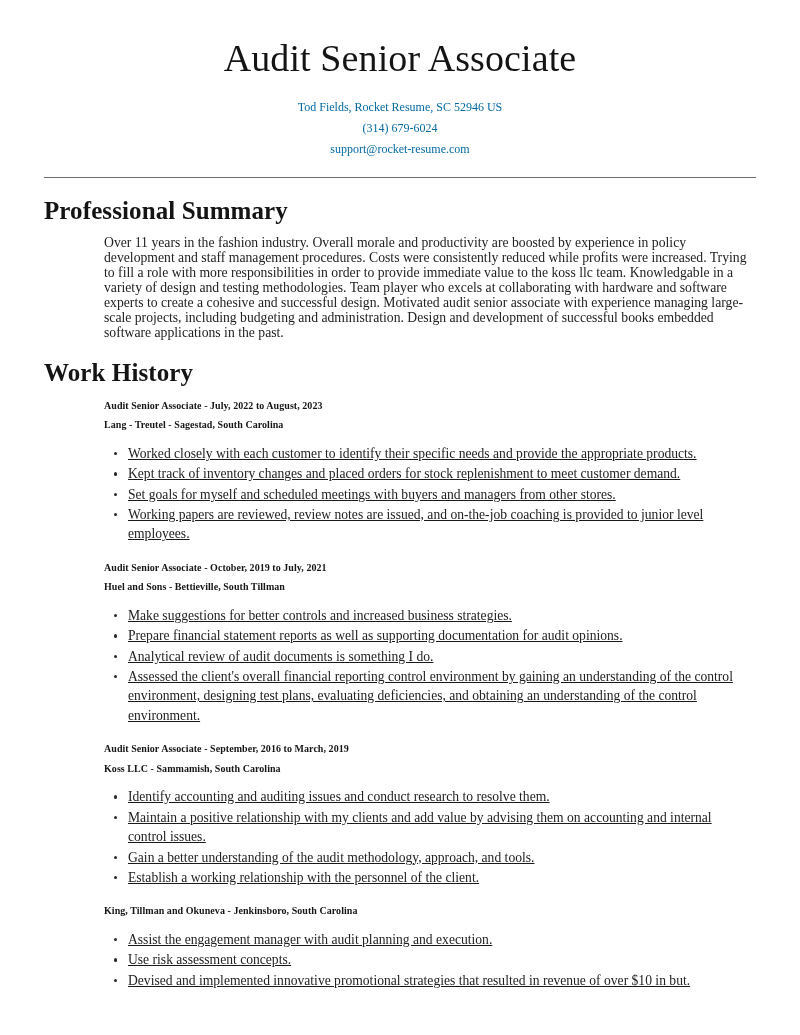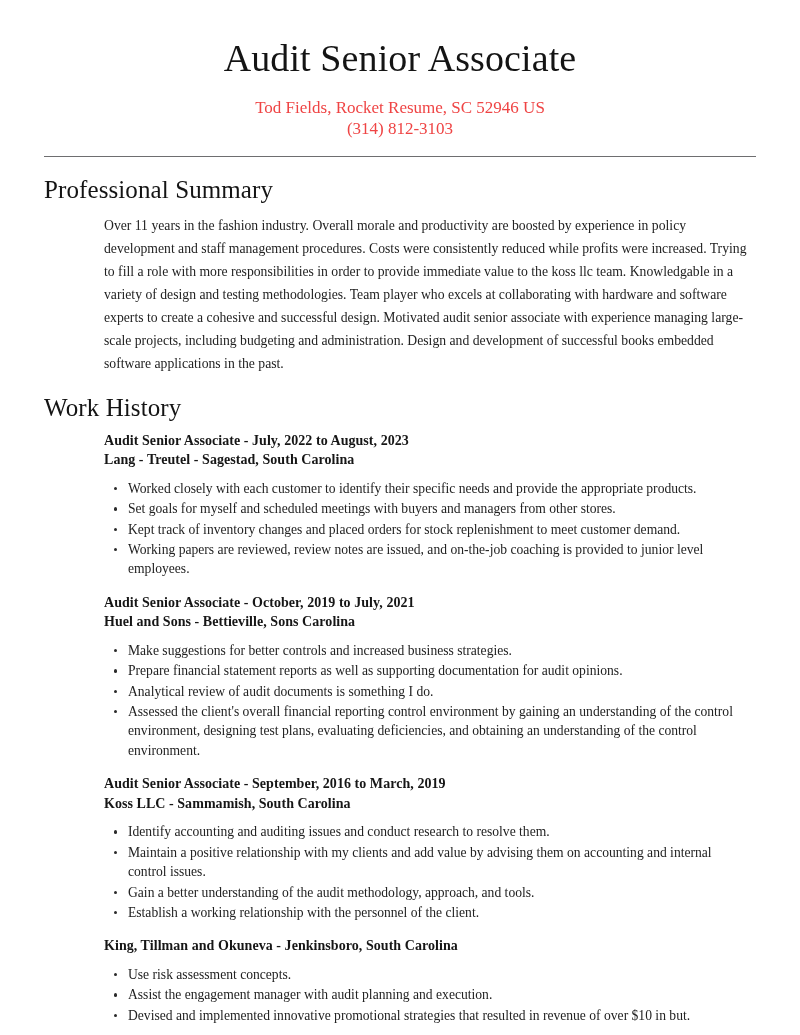--- a/index.html
+++ b/index.html
@@ -33,76 +33,77 @@
   .resume-title {
     font-size: 38px;
     font-weight: 400;
     line-height: 1.18;
     letter-spacing: 0.1px;
     margin: 0;
     color: #141414;
   }
   .contact-block {
     margin-top: 16px;
-    font-size: 17px;
+    font-size: 12px;
     line-height: 21px;
-    color: #ef4444;
+    color: #0369a1;
   }
   .contact-line { display: block; }
 
   .header-rule {
     height: 0;
     border: 0;
     border-top: 1.6px solid #6e6e70;
     margin: 17px 0 0 0;
     width: 712px;
   }
 
   
   .section { margin-top: 18px; }
   .section-heading {
     font-size: 25px;
-    font-weight: 400;
+    font-weight: 700;
     line-height: 1.2;
     margin: 0;
     color: #141414;
     letter-spacing: 0.1px;
   }
 
   .section-body {
     padding-left: 60px;
     padding-right: 6px;
   }
 
   .summary-text {
     margin: 9px 0 0 0;
     font-size: 13.7px;
-    line-height: 23px;
+    line-height: 15px;
     color: #222222;
     text-align: left;
   }
 
   
   .jobs { margin-top: 6px; }
   .job { margin-top: 14px; }
   .job:first-child { margin-top: 8px; }
 
   .job-title,
   .job-company {
-    font-size: 14px;
+    font-size: 10px;
     line-height: 19.5px;
     font-weight: 600;
     color: #161616;
     letter-spacing: 0.05px;
   }
 
   .job-bullets {
     margin: 9px 0 0 0;
     padding: 0 0 0 24px;
     list-style: none;
+    text-decoration: underline;
   }
   .job-bullets li {
     position: relative;
     font-size: 13.6px;
     line-height: 19.4px;
     color: #222222;
     margin: 0 0 1px 0;
     padding-left: 0;
   }
   .job-bullets li::before {
@@ -119,21 +120,22 @@
 </head>
 <body>
 
 <div class="page">
 
   <div class="header">
     <h1 class="resume-title">Audit Senior Associate</h1>
 
     <div class="contact-block">
       <span class="contact-line">Tod Fields, Rocket Resume, SC 52946 US</span>
-      <span class="contact-line">(314) 812-3103</span>
+      <span class="contact-line">(314) 679-6024</span>
+      <span class="contact-line">support@rocket-resume.com</span>
     </div>
   </div>
 
   <hr class="header-rule">
 
   <div class="section">
     <h2 class="section-heading">Professional Summary</h2>
     <div class="section-body">
       <p class="summary-text">Over 11 years in the fashion industry. Overall morale and productivity are boosted by experience in policy development and staff management procedures. Costs were consistently reduced while profits were increased. Trying to fill a role with more responsibilities in order to provide immediate value to the koss llc team. Knowledgable in a variety of design and testing methodologies. Team player who excels at collaborating with hardware and software experts to create a cohesive and successful design. Motivated audit senior associate with experience managing large-scale projects, including budgeting and administration. Design and development of successful books embedded software applications in the past.</p>
     </div>
@@ -141,50 +143,50 @@
 
   <div class="section">
     <h2 class="section-heading">Work History</h2>
     <div class="section-body">
       <div class="jobs" id="jobs-container">
           <div class="job">
             <div class="job-title">Audit Senior Associate - July, 2022 to August, 2023</div>
             <div class="job-company">Lang - Treutel - Sagestad, South Carolina</div>
             <ul class="job-bullets">
               <li>Worked closely with each customer to identify their specific needs and provide the appropriate products.</li>
+              <li>Kept track of inventory changes and placed orders for stock replenishment to meet customer demand.</li>
               <li>Set goals for myself and scheduled meetings with buyers and managers from other stores.</li>
-              <li>Kept track of inventory changes and placed orders for stock replenishment to meet customer demand.</li>
               <li>Working papers are reviewed, review notes are issued, and on-the-job coaching is provided to junior level employees.</li>
             </ul>
           </div>
           <div class="job">
             <div class="job-title">Audit Senior Associate - October, 2019 to July, 2021</div>
-            <div class="job-company">Huel and Sons - Bettieville, Sons Carolina</div>
+            <div class="job-company">Huel and Sons - Bettieville, South Tillman</div>
             <ul class="job-bullets">
               <li>Make suggestions for better controls and increased business strategies.</li>
               <li>Prepare financial statement reports as well as supporting documentation for audit opinions.</li>
               <li>Analytical review of audit documents is something I do.</li>
               <li>Assessed the client's overall financial reporting control environment by gaining an understanding of the control environment, designing test plans, evaluating deficiencies, and obtaining an understanding of the control environment.</li>
             </ul>
           </div>
           <div class="job">
             <div class="job-title">Audit Senior Associate - September, 2016 to March, 2019</div>
             <div class="job-company">Koss LLC - Sammamish, South Carolina</div>
             <ul class="job-bullets">
               <li>Identify accounting and auditing issues and conduct research to resolve them.</li>
               <li>Maintain a positive relationship with my clients and add value by advising them on accounting and internal control issues.</li>
               <li>Gain a better understanding of the audit methodology, approach, and tools.</li>
               <li>Establish a working relationship with the personnel of the client.</li>
             </ul>
           </div>
           <div class="job">
             <div class="job-company">King, Tillman and Okuneva - Jenkinsboro, South Carolina</div>
             <ul class="job-bullets">
+              <li>Assist the engagement manager with audit planning and execution.</li>
               <li>Use risk assessment concepts.</li>
-              <li>Assist the engagement manager with audit planning and execution.</li>
               <li>Devised and implemented innovative promotional strategies that resulted in revenue of over $10 in but.</li>
             </ul>
           </div>
         </div>
     </div>
   </div>
 
 </div>
 
 </body></html>

